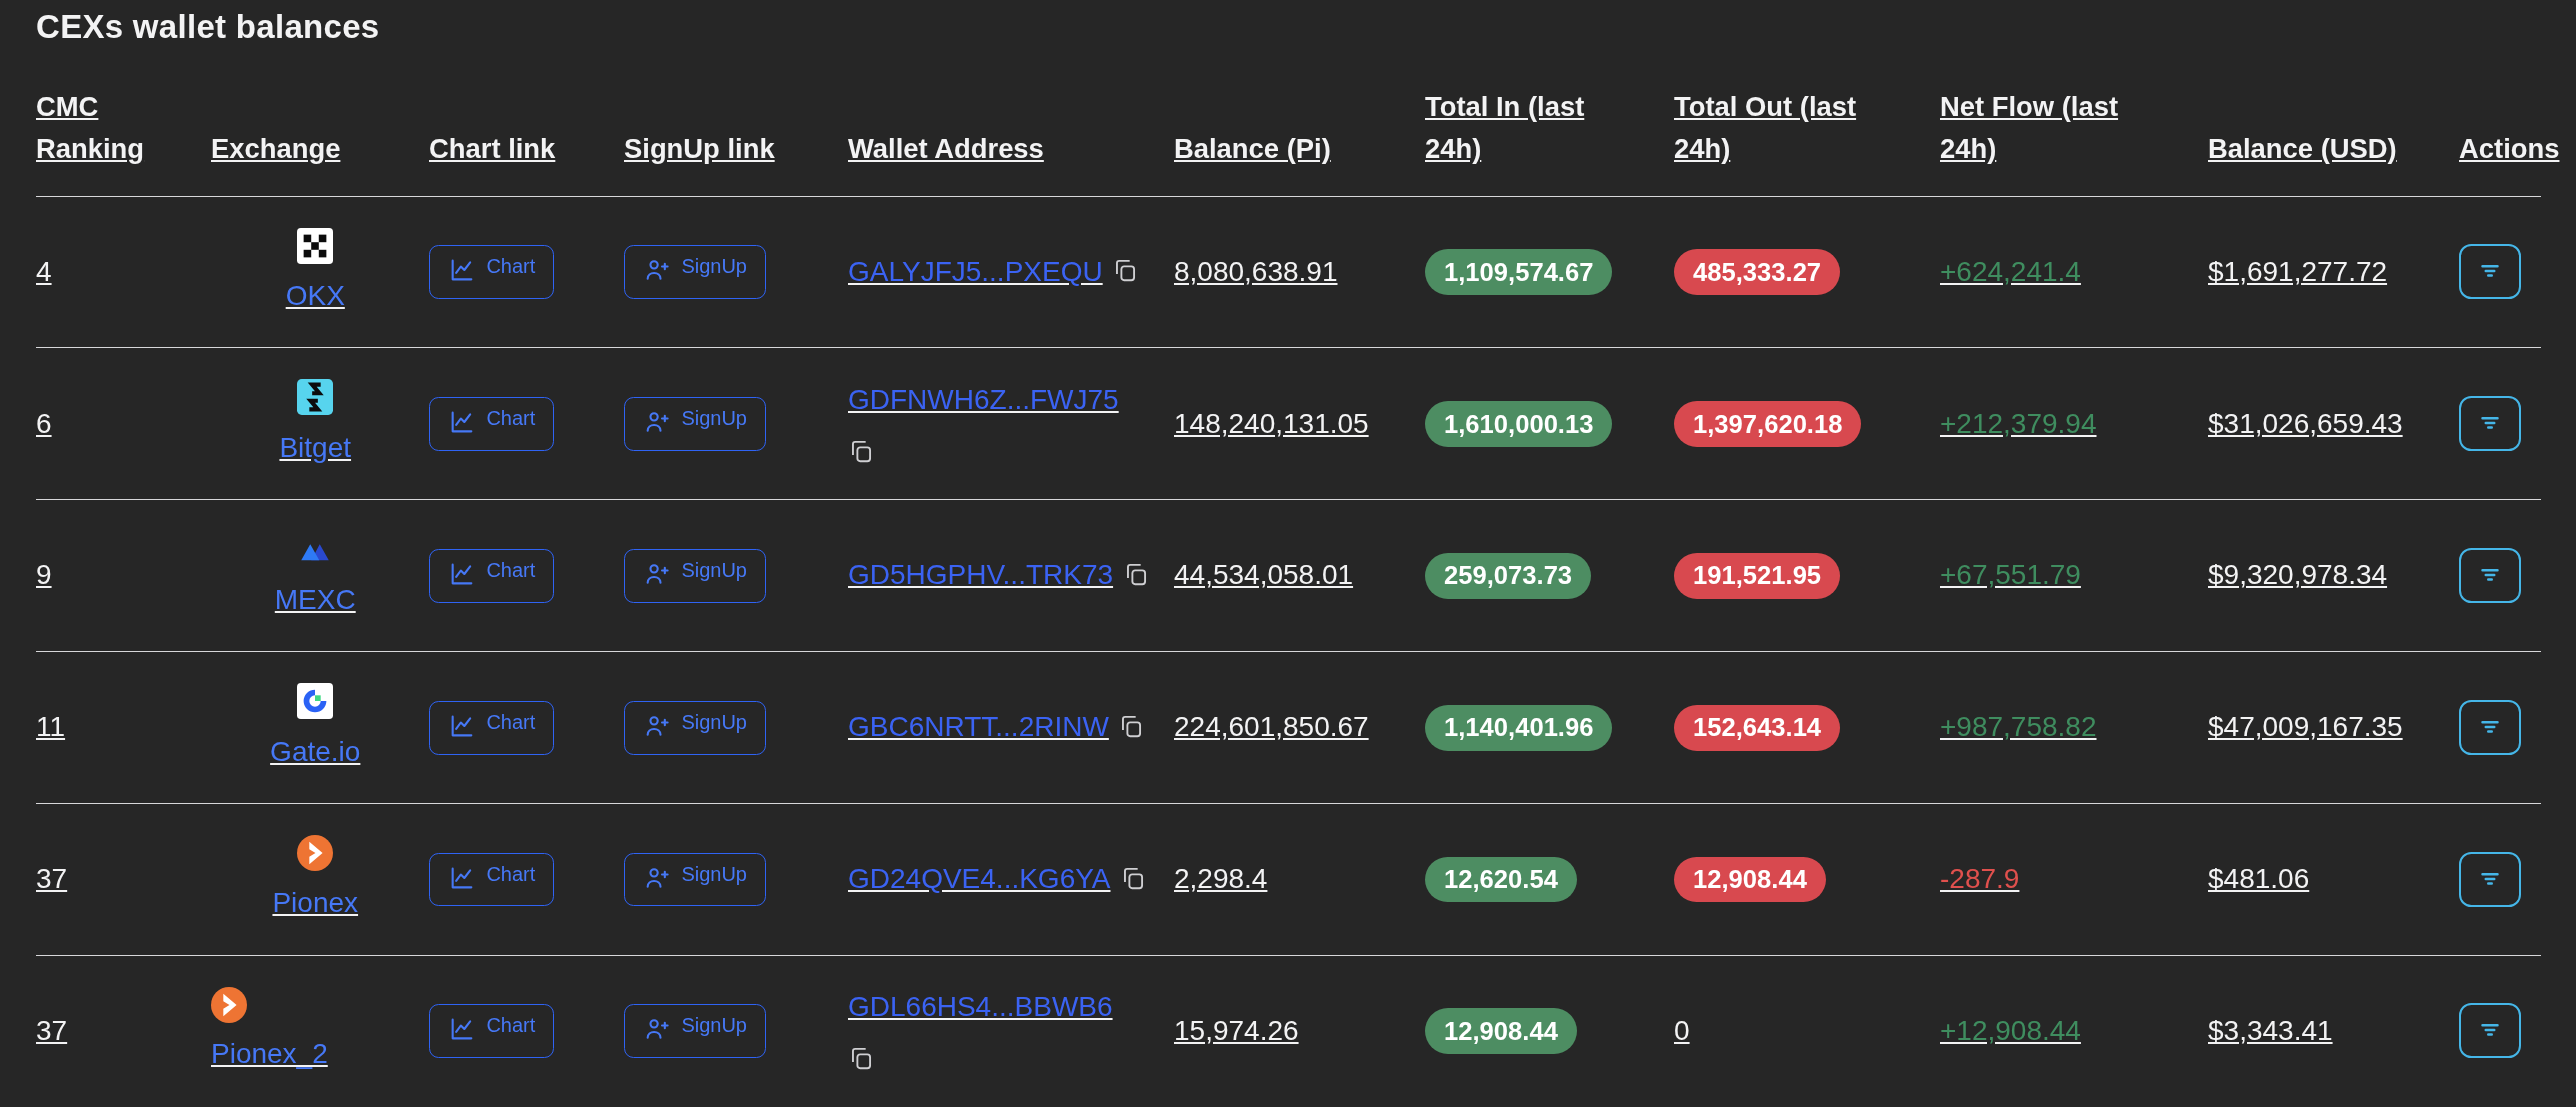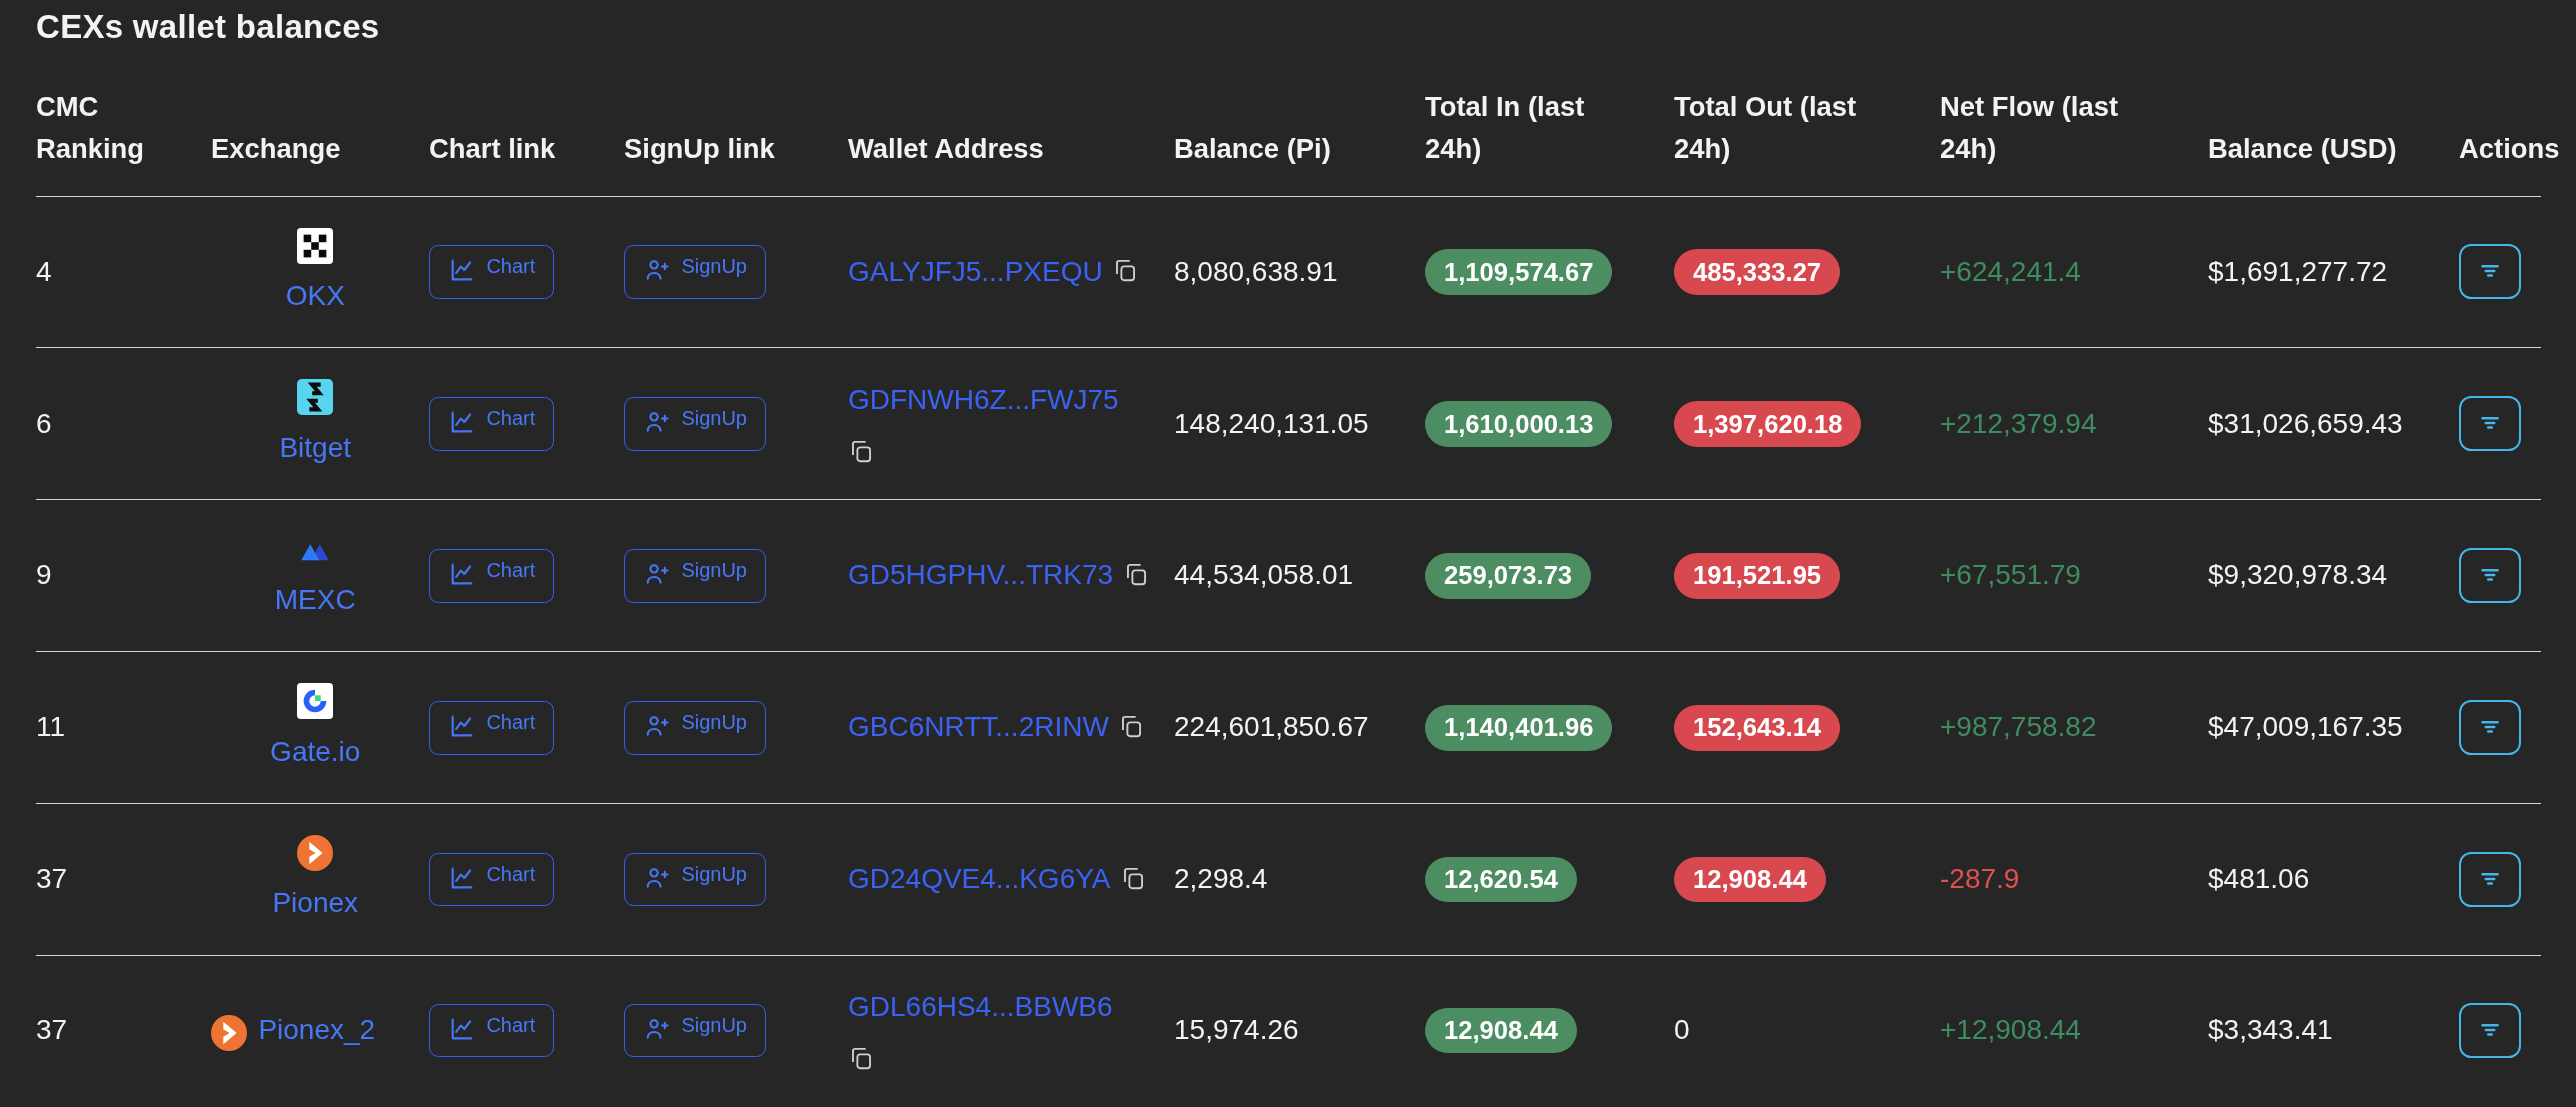--- a/index.html
+++ b/index.html
@@ -18,37 +18,37 @@
   }
   *{box-sizing:border-box;}
   html,body{margin:0;padding:0;}
   body{
     width:2576px;height:1107px;overflow:hidden;
     background:var(--bg);color:var(--text);
     font-family:"Liberation Sans", sans-serif;
   }
   .page{padding:8px 36px 0 36px;}
   .title{font-size:33px;font-weight:700;letter-spacing:0.3px;}
-  table{border-collapse:collapse;table-layout:fixed;width:2504px;margin-top:40px;}
+  table{border-collapse:collapse;table-layout:fixed;width:2504px;margin-top:40px;text-decoration:underline;}
   th{
     text-align:left;vertical-align:bottom;
     font-size:27.4px;font-weight:700;line-height:1.55;
     padding:0 9.5px 24.6px 0;
   }
   td{
     vertical-align:middle;font-size:28px;line-height:1.45;
     padding:31px 9.5px 31px 0;
     border-top:1.9px solid var(--sep);
   }
   tr.total-row td{
     font-weight:700;padding:26.5px 9.5px 26.5px 0;
     border-bottom:1.9px solid var(--sep);
   }
   .exchange{display:flex;align-items:center;gap:12.3px;flex-direction:column;}
-  .exchange.stacked{flex-direction:row;align-items:flex-end;gap:11.4px;}
+  .exchange.stacked{flex-direction:column;align-items:flex-start;gap:11.4px;}
   .exchange-name{color:var(--blue);text-decoration:none;font-size:28px;}
   .logo{display:inline-flex;width:36px;height:36px;flex:0 0 auto;}
   .link-btn{
     display:inline-flex;align-items:flex-start;gap:10.4px;
     padding:10.4px 18px;border:1.9px solid var(--blue-border);border-radius:9.5px;
     background:transparent;color:var(--blue);
     font-family:inherit;font-size:20px;line-height:1;cursor:pointer;
   }
   .wallet{display:flex;align-items:center;gap:9.5px;}
   .wallet.stacked{display:block;}

